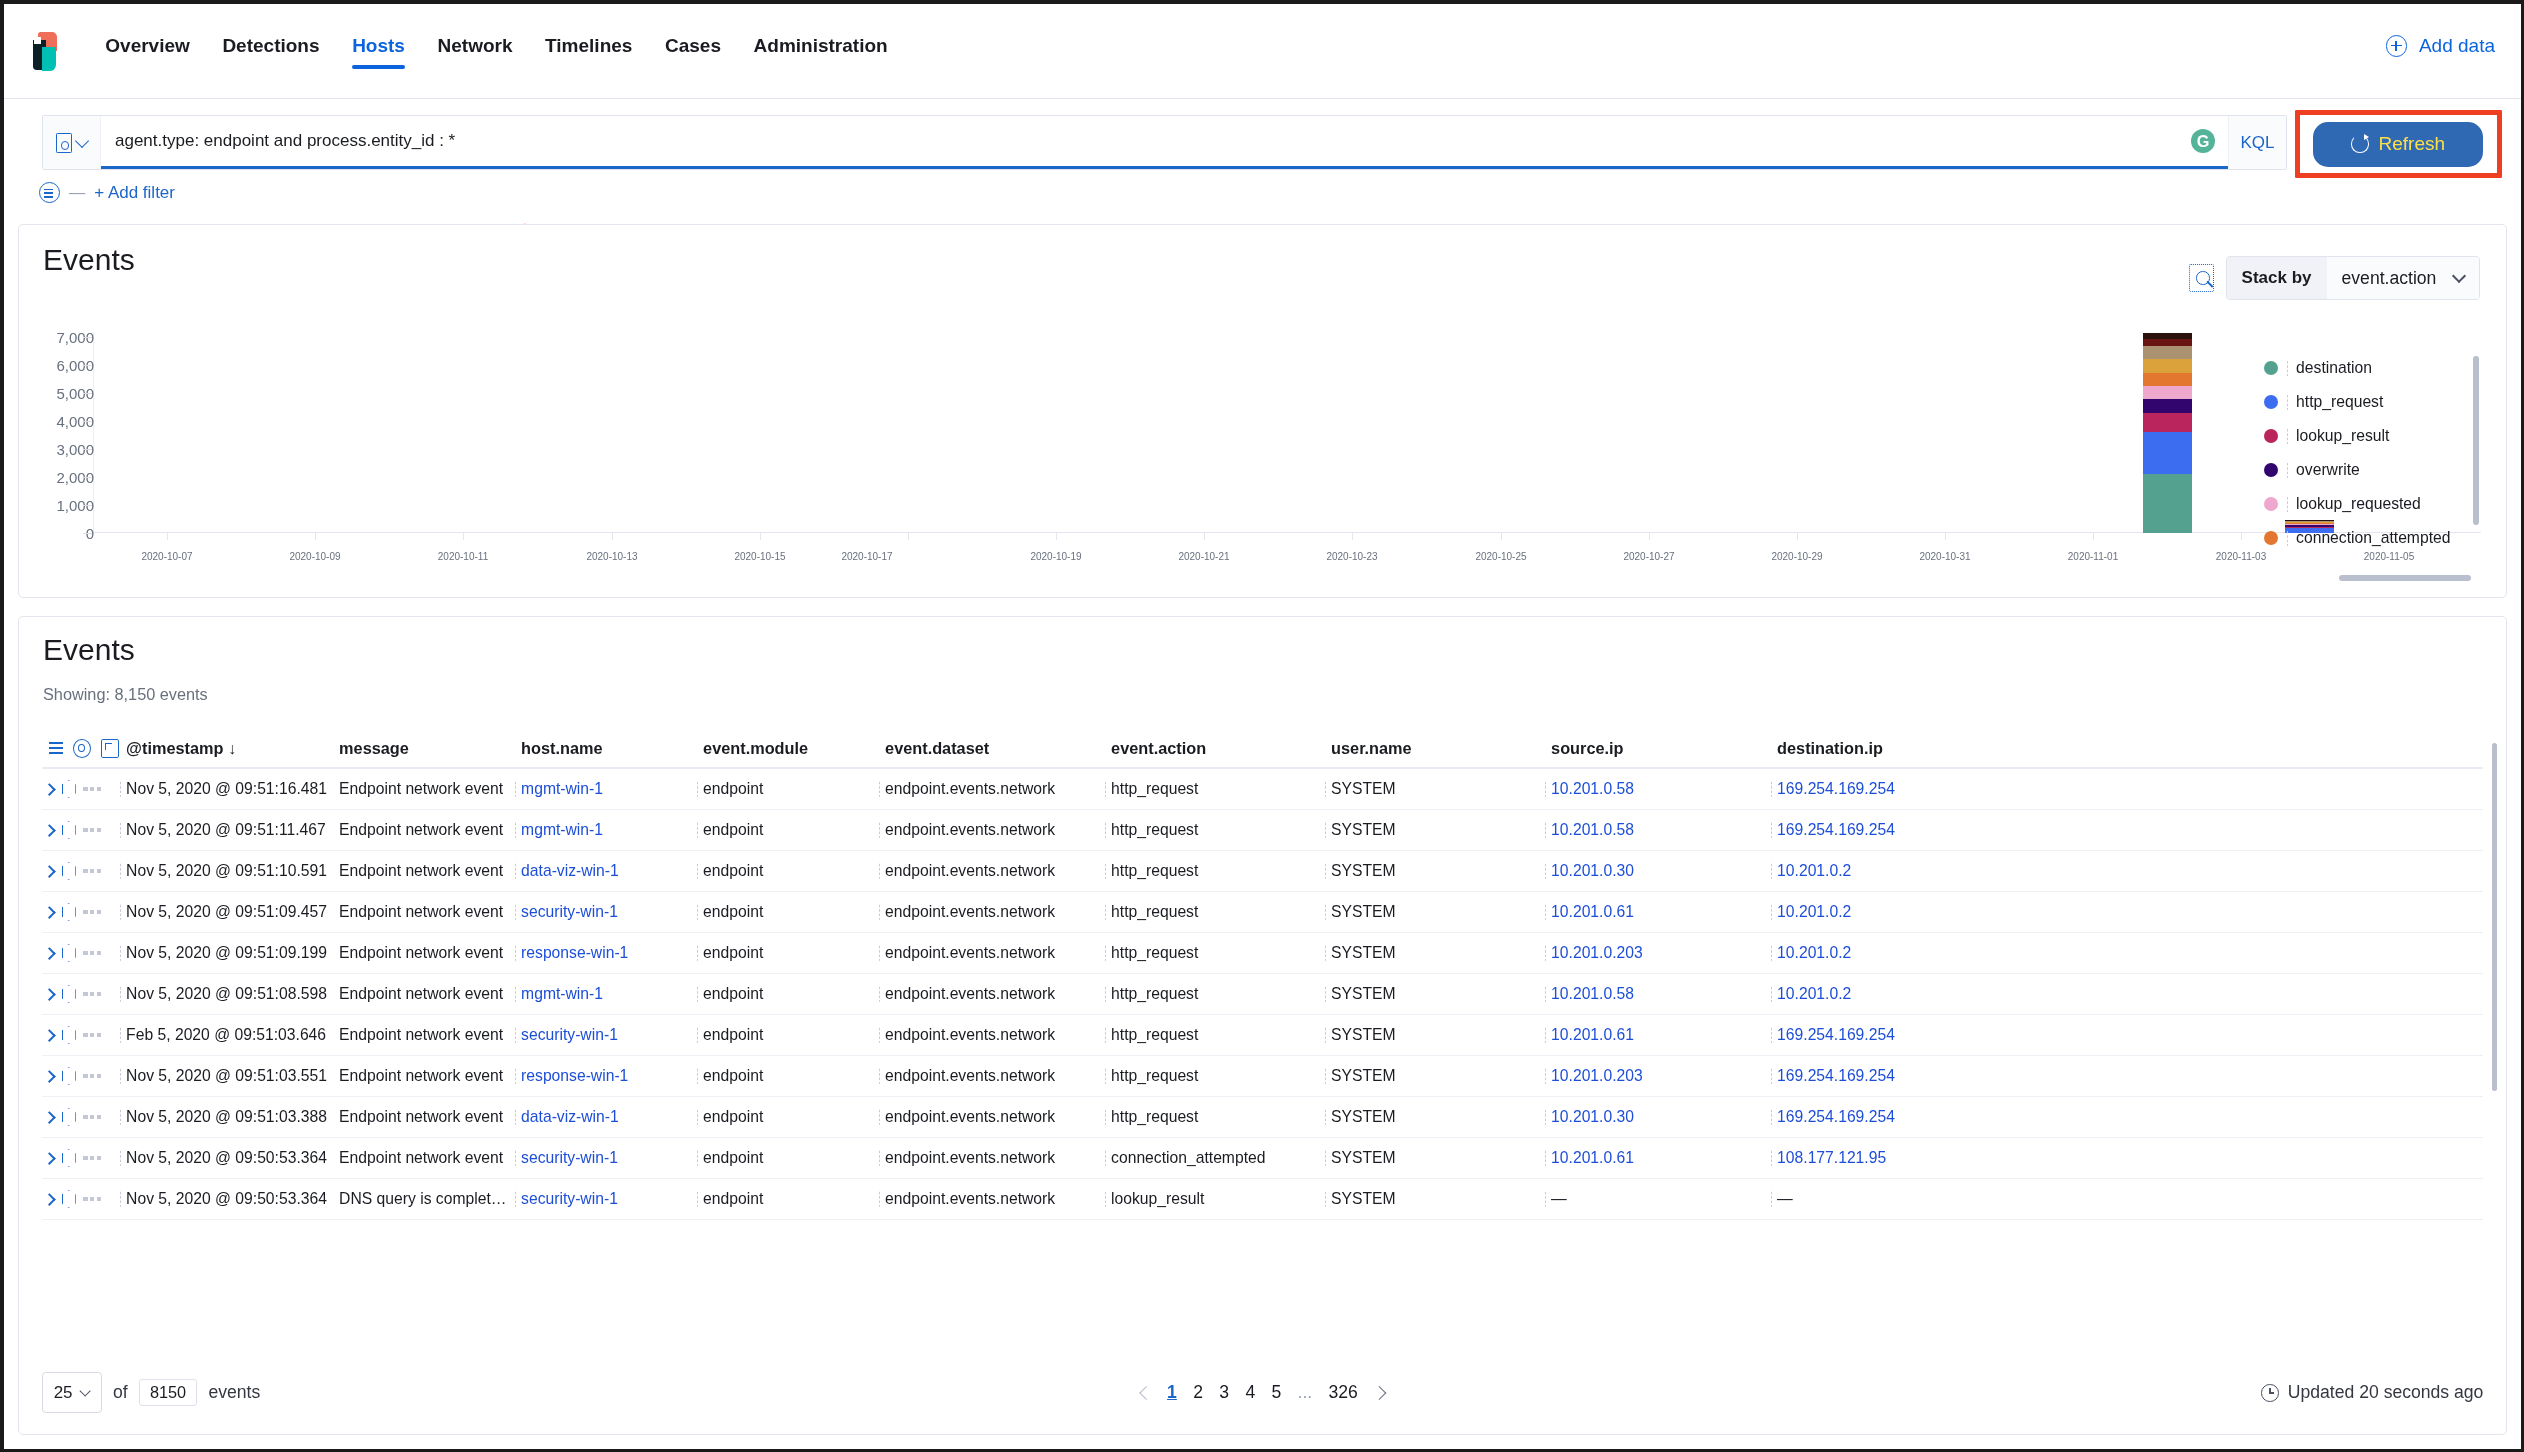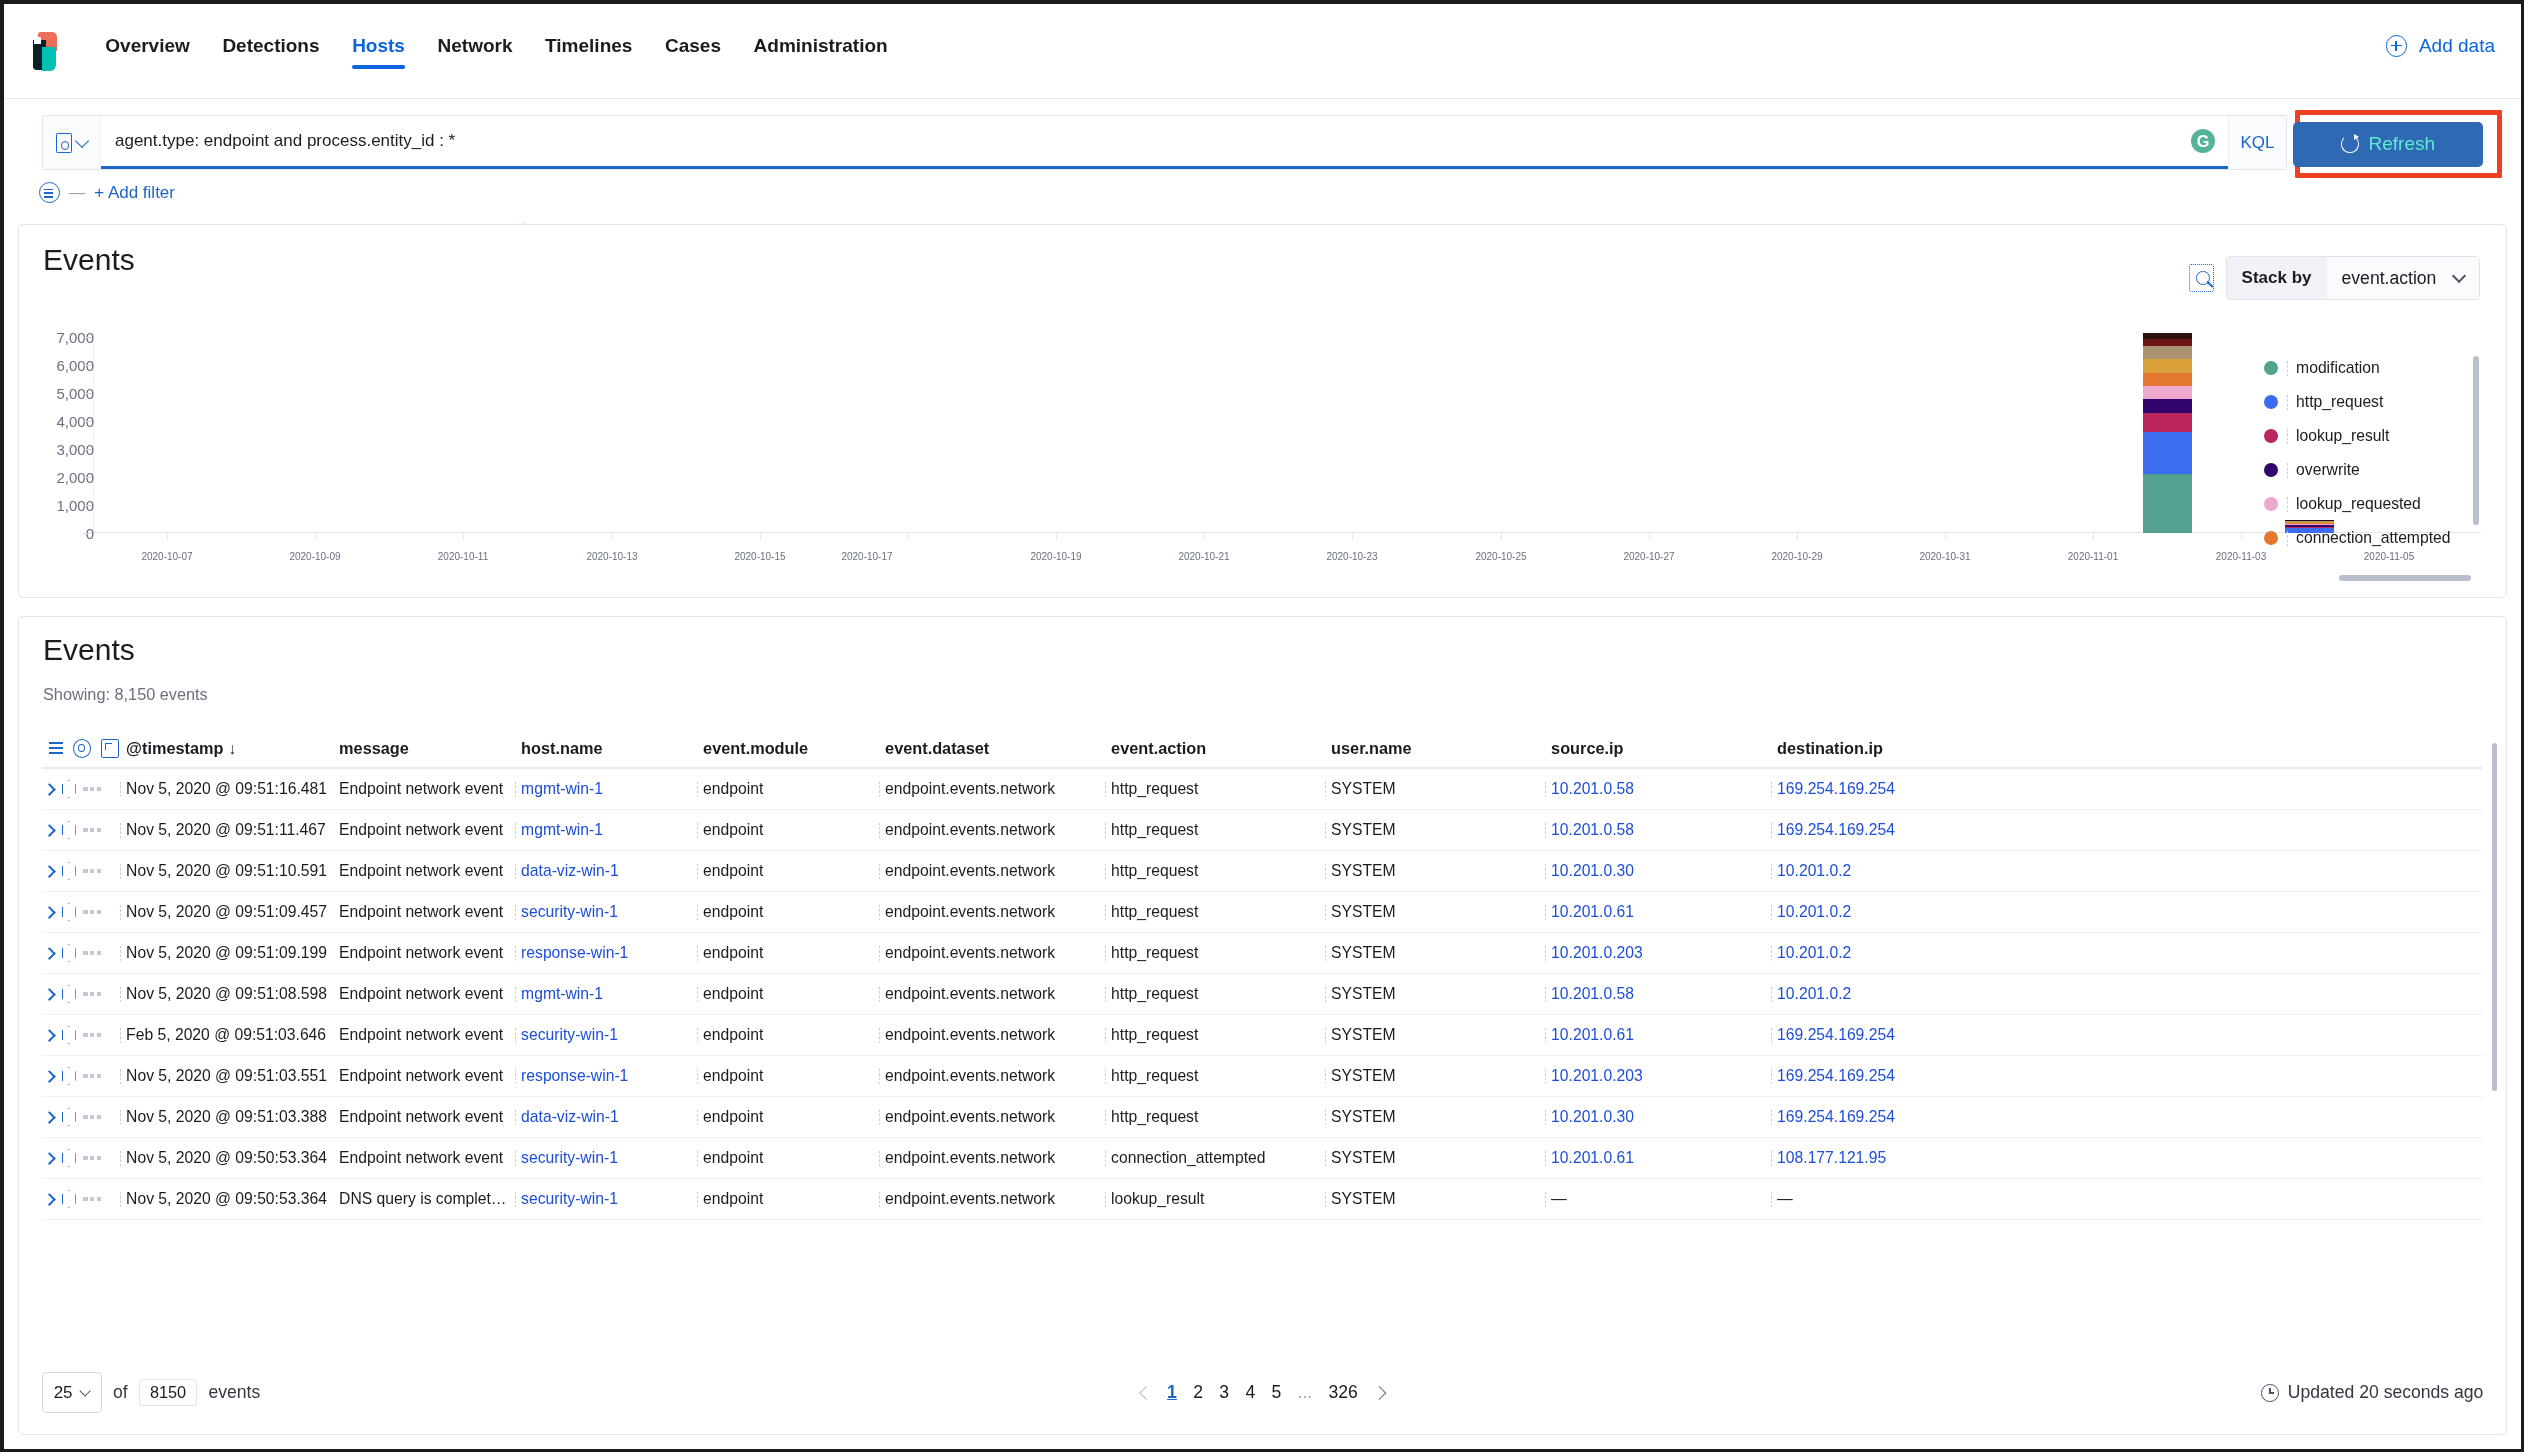--- a/index.html
+++ b/index.html
@@ -90,22 +90,22 @@
   .qb-kql {
     width:58px; display:flex; align-items:center; justify-content:center;
     background:#fafbfd; border-left:0.6px solid #eef0f5;
     color:#1b66c9; font-size:17px; cursor:pointer;
   }
   .refresh-hl {
     position:absolute; right:19px; top:11.3px; width:207px; height:68px;
     border:5px solid #ee3f23; background:#ffffff; border-radius:1.3px;
   }
   .refresh-btn {
-    position:absolute; right:38px; top:22.6px; width:190px; height:45px;
-    background:#2f69b3; color:#5eead4; border-radius:5px;
+    position:absolute; right:38px; top:22.6px; width:170px; height:45px;
+    background:#2f69b3; color:#fde047; border-radius:15px;
     display:flex; align-items:center; justify-content:center; gap:10px;
     font-size:19px; cursor:pointer;
   }
   .ref-ico { width:17.6px; height:17.6px; border:1.9px solid #fff; border-radius:50%; border-top-color:transparent; position:relative;}
   .ref-ico:after{content:""; position:absolute; right:-1.3px; top:-1.9px; border-left:5px solid #fff; border-top:3.1px solid transparent; border-bottom:3.1px solid transparent;}
 
   .addfilter-row { position:absolute; left:35px; top:83px; display:flex; align-items:center; gap:8.8px; }
   .filter-ico { width:21.3px; height:21.3px; border:1.9px solid #1b66c9; border-radius:50%; position:relative; }
   .filter-ico i { position:absolute; left:4.4px; height:1.9px; background:#1b66c9; display:block; }
   .filter-ico i:nth-child(1){top:5.6px; width:8.8px;}
@@ -379,21 +379,21 @@
             <div class="seg" style="background: rgb(60, 109, 240); height: 4.8px;"></div>
             <div class="seg" style="background: rgb(84, 161, 143); height: 0px;"></div>
           </div>
         </div>
 
     <div class="legend" id="legend">
       <div class="leg-scroll"></div>
     <div class="leg-item">
             <span class="leg-dot" style="background: rgb(84, 161, 143);"></span>
             <span class="leg-grip"></span>
-            <span>modification</span>
+            <span>destination</span>
           </div>
           <div class="leg-item">
             <span class="leg-dot" style="background: rgb(60, 109, 240);"></span>
             <span class="leg-grip"></span>
             <span>http_request</span>
           </div>
           <div class="leg-item">
             <span class="leg-dot" style="background: rgb(185, 37, 92);"></span>
             <span class="leg-grip"></span>
             <span>lookup_result</span>

